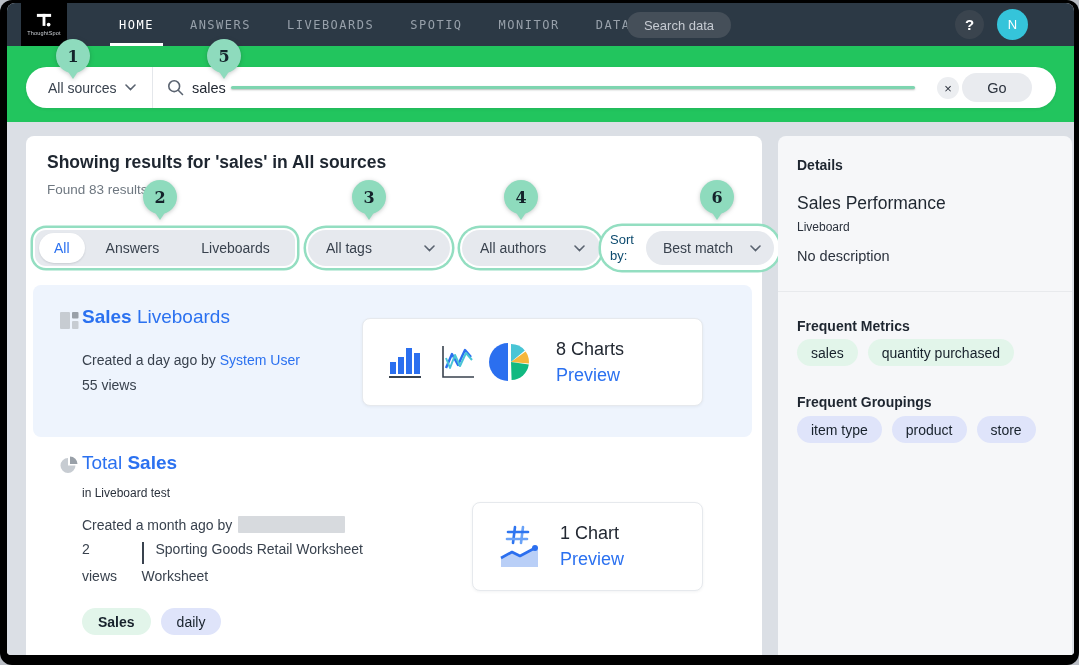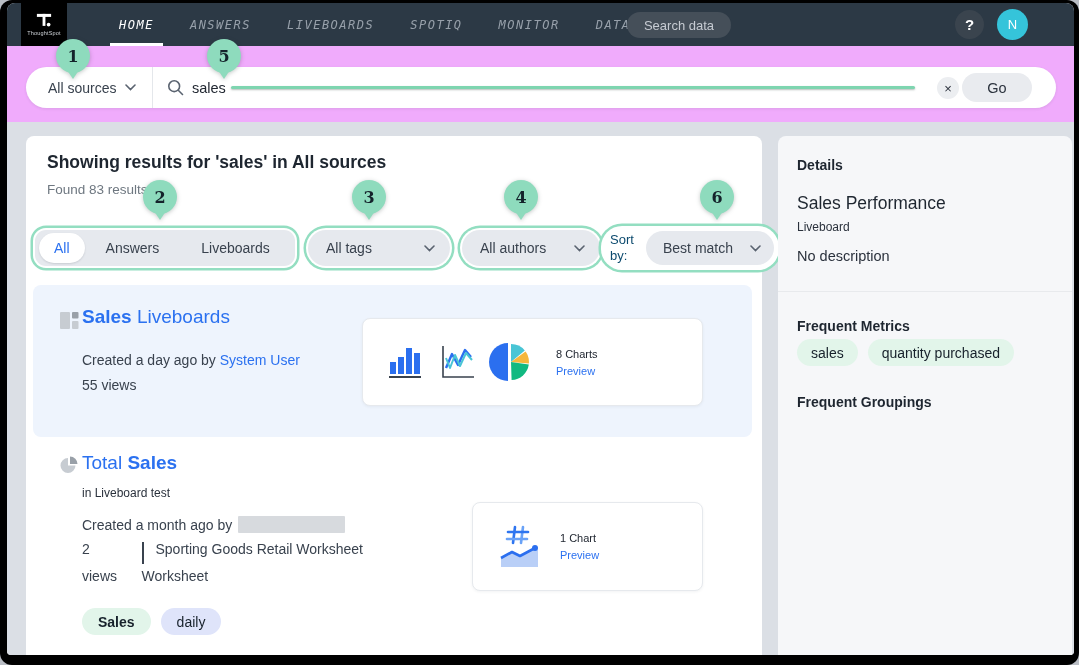--- a/index.html
+++ b/index.html
@@ -4,29 +4,29 @@
 <style>
   html,body{margin:0;padding:0;background:#b9bdc4;font-family:"Liberation Sans",sans-serif;}
   .frame{width:1079px;height:665px;box-sizing:border-box;background:#000;border-radius:12px;padding:3px 5px 10px 7px;position:relative;margin:0 auto;}
   .app{position:relative;width:1067px;height:652px;background:#DBDFE5;border-radius:8px 8px 4px 4px;overflow:hidden;}
 
   
   .topnav{position:absolute;left:0;top:0;width:100%;height:43px;background:#2C3945;}
   .logo{position:absolute;left:14px;top:0;width:46px;height:43px;background:#000;display:flex;flex-direction:column;align-items:center;justify-content:center;gap:1px;}
   .logo-brand{color:#cfd3d8;font-size:5.5px;letter-spacing:.2px;}
   .nav-menu{position:absolute;left:112px;top:0;height:43px;display:flex;align-items:center;gap:36px;}
-  .nav-item{font-family:"DejaVu Sans Mono",monospace;font-size:12px;letter-spacing:1.5px;color:#97A0AA;position:relative;height:43px;display:flex;align-items:center;cursor:pointer;font-style:italic;}
+  .nav-item{font-family:"DejaVu Sans Mono",monospace;font-size:12px;letter-spacing:1.5px;color:#97A0AA;position:relative;height:43px;display:flex;align-items:center;cursor:pointer;}
   .nav-item.active{color:#fff;}
   .nav-item.active::after{content:'';position:absolute;left:-9px;right:-9px;bottom:0;height:3px;background:#fff;}
   .nav-search{position:absolute;left:620px;top:9px;width:104px;height:26px;border-radius:13px;background:#454F59;color:#C6CBD2;font-size:13px;display:flex;align-items:center;justify-content:center;}
   .help-btn{position:absolute;left:948px;top:7px;width:29px;height:29px;border-radius:50%;background:#3A444E;color:#fff;font-size:15px;font-weight:bold;display:flex;align-items:center;justify-content:center;}
   .avatar{position:absolute;left:990px;top:6px;width:31px;height:31px;border-radius:50%;background:#35C4DA;color:#fff;font-size:13px;display:flex;align-items:center;justify-content:center;}
 
   
-  .search-row{position:absolute;left:0;top:43px;width:100%;height:76px;background:#f0abfc;}
+  .search-row{position:absolute;left:0;top:43px;width:100%;height:76px;background:#22c55e;}
   .search-pill{position:absolute;left:19px;top:21px;width:1030px;height:41px;background:#fff;border-radius:21px;box-shadow:0 1px 3px rgba(40,50,60,.10);display:flex;align-items:center;}
   .source-sel{display:flex;align-items:center;gap:9px;padding-left:22px;width:104px;font-size:14px;color:#39424E;cursor:pointer;}
   .pill-divider{width:1px;height:41px;background:#E4E7EB;margin-left:0;}
   .mag{margin-left:14px;}
   .query-text{margin-left:8px;font-size:14.5px;color:#222832;}
   .query-underline{position:absolute;left:205px;top:19px;width:684px;height:3px;background:#7ED5B0;border-radius:2px;box-shadow:0 1px 2px rgba(50,70,60,.35);}
   .clear-btn{position:absolute;left:911px;top:10px;width:22px;height:22px;border-radius:50%;background:#ECEEF1;color:#2A313C;font-size:13px;display:flex;align-items:center;justify-content:center;}
   .go-btn{position:absolute;left:936px;top:6px;width:70px;height:29px;border-radius:15px;background:#E9EBEF;color:#2A313C;font-size:14.5px;display:flex;align-items:center;justify-content:center;}
 
   
@@ -46,21 +46,21 @@
   .sort-label{font-size:13px;color:#0c4a6e;width:32px;line-height:1.25;text-align:left;}
   .sort-dd{flex:1;height:34px;background:#E6E9EE;border-radius:17px;display:flex;align-items:center;justify-content:space-between;padding:0 13px 0 17px;font-size:14px;color:#39424E;margin-left:4px;cursor:pointer;}
 
   
   .card1{position:absolute;left:7px;top:149px;width:719px;height:152px;background:#EEF4FD;border-radius:8px;}
   .result-title{position:absolute;font-size:19px;color:#2B71F0;}
   .result-title b{font-weight:bold;}
   .meta{font-size:14px;color:#39424E;}
   .link-blue{color:#2B71F0;cursor:pointer;}
   .inner-card{position:absolute;background:#fff;border:1px solid #E6E9ED;border-radius:8px;box-shadow:0 1px 3px rgba(40,50,60,.06);display:flex;align-items:center;box-sizing:border-box;}
-  .charts-info{display:flex;flex-direction:column;gap:5px;font-size:11px;color:#222832;}
+  .charts-info{display:flex;flex-direction:column;gap:5px;font-size:18px;color:#222832;}
   .tag{display:inline-flex;align-items:center;height:27px;padding:0 16px;border-radius:14px;font-size:14px;color:#17212B;}
   .tag.green{background:#E2F5EA;font-weight:bold;}
   .tag.blue{background:#DFE4FA;}
 
   
   .sidebar{position:absolute;left:771px;top:14px;width:294px;height:519px;background:#F6F7F9;border-radius:8px 8px 0 0;}
   .sb{position:absolute;left:19px;}
   .sb-heading{font-size:14px;font-weight:bold;color:#1E2630;}
   .sb-name{font-size:17.5px;color:#1E2630;}
   .sb-type{font-size:12px;color:#2A313C;}
@@ -248,20 +248,25 @@
         <div class="sb sb-name" style="top:57px">Sales Performance</div>
         <div class="sb sb-type" style="top:84px">Liveboard</div>
         <div class="sb sb-desc" style="top:112px">No description</div>
         <div class="sb-divider"></div>
         <div class="sb sb-heading" style="top:182px">Frequent Metrics</div>
         <div class="sb tag-row" style="top:203px">
           <span class="tag-sm green">sales</span>
           <span class="tag-sm green">quantity purchased</span>
         </div>
         <div class="sb sb-heading" style="top:258px">Frequent Groupings</div>
+        <div class="sb tag-row" style="top:280px">
+          <span class="tag-sm blue">item type</span>
+          <span class="tag-sm blue">product</span>
+          <span class="tag-sm blue">store</span>
+        </div>
       </div>
     </div>
 
     <div class="pin pin-1">
         <span>1</span>
       </div>
     <div class="pin pin-5">
         <span>5</span>
       </div>
     <div class="pin pin-2">

